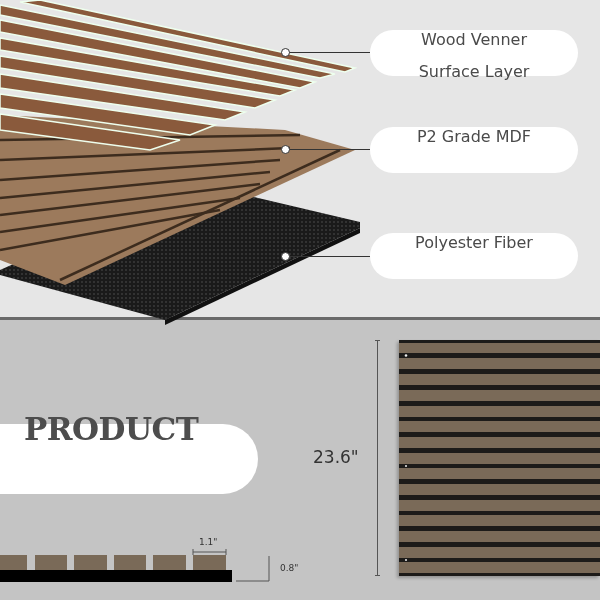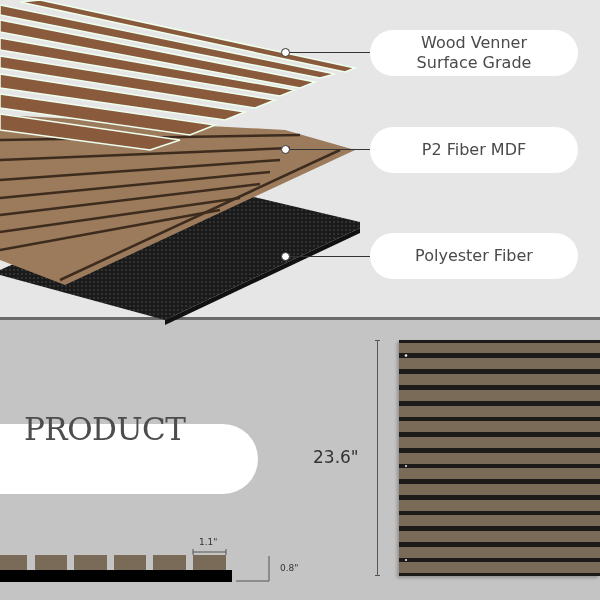--- a/index.html
+++ b/index.html
@@ -1,26 +1,26 @@
 <!DOCTYPE html>
 <html><head>
 <meta charset="utf-8">
 <style>
   html, body { margin: 0; padding: 0; }
   body { width: 600px; height: 600px; position: relative; overflow: hidden; font-family: "DejaVu Sans", sans-serif; background: #c4c4c4; }
   .top { position: absolute; left: 0; top: 0; width: 600px; height: 318px; background: #e6e6e6; }
   .sep { position: absolute; left: 0; top: 317px; width: 600px; height: 3px; background: #6a6a6a; }
   .bottom { position: absolute; left: 0; top: 320px; width: 600px; height: 280px; background: #c4c4c4; }
   svg.layers { position: absolute; left: 0; top: 0; }
-  .pill { position: absolute; left: 370px; width: 208px; background: #fff; border-radius: 24px; display: flex; flex-direction: column; align-items: center; justify-content: center; color: #4a4a4a; font-size: 16px; line-height: 20px; text-align: center; }
+  .pill { position: absolute; left: 370px; width: 208px; background: #fff; border-radius: 24px; display: flex; flex-direction: column; align-items: center; justify-content: flex-start; color: #4a4a4a; font-size: 16px; line-height: 20px; text-align: center; gap: 12px; }
   .pill span { display: block; }
   .leader { position: absolute; height: 1px; background: #333; }
   .dot { position: absolute; width: 7px; height: 7px; border-radius: 50%; background: #fff; border: 1px solid #333; }
   .title-pill { position: absolute; left: 0; top: 424px; width: 258px; height: 70px; background: #fff; border-radius: 0 36px 36px 0; }
-  .title { position: absolute; left: 24px; top: 410px; font-family: "DejaVu Serif", serif; font-weight: normal; font-size: 31px; line-height: 38px; color: #4d4d4d; letter-spacing: -0.5px; }
+  .title { position: absolute; left: 24px; top: 410px; font-family: "DejaVu Serif", serif; font-weight: bold; font-size: 31px; line-height: 38px; color: #4d4d4d; letter-spacing: -0.5px; }
   .dim-text { position: absolute; color: #333; font-family: "DejaVu Sans", sans-serif; }
   .panel { position: absolute; left: 399px; top: 340px; width: 201px; height: 236px; box-shadow: -2px 2px 3px rgba(0,0,0,0.25); overflow: hidden; }
   .vline { position: absolute; left: 377px; top: 340px; width: 1px; height: 236px; background: #555; }
   .vline:before, .vline:after { content: ""; position: absolute; left: -2px; width: 5px; height: 1px; background: #555; }
   .vline:before { top: 0; } .vline:after { bottom: 0; }
 </style>
 </head>
 <body>
 
 <div class="top"></div>
@@ -66,24 +66,24 @@
 
 <div class="leader" style="left:285px; top:52px; width:85px;"></div>
 <div class="dot" style="left:281px; top:48px;"></div>
 <div class="leader" style="left:285px; top:149px; width:85px;"></div>
 <div class="dot" style="left:281px; top:145px;"></div>
 <div class="leader" style="left:285px; top:256px; width:85px;"></div>
 <div class="dot" style="left:281px; top:252px;"></div>
 
 <div class="pill" style="top:30px; height:46px;">
   <span>Wood Venner</span>
-  <span>Surface Grade</span>
+  <span>Surface Layer</span>
 </div>
 <div class="pill" style="top:127px; height:46px;">
-  <span>P2 Fiber MDF</span>
+  <span>P2 Grade MDF</span>
 </div>
 <div class="pill" style="top:233px; height:46px;">
   <span>Polyester Fiber</span>
 </div>
 
 <div class="title-pill"></div>
 <div class="title">
   <div>PRODUCT</div>
 </div>
 

